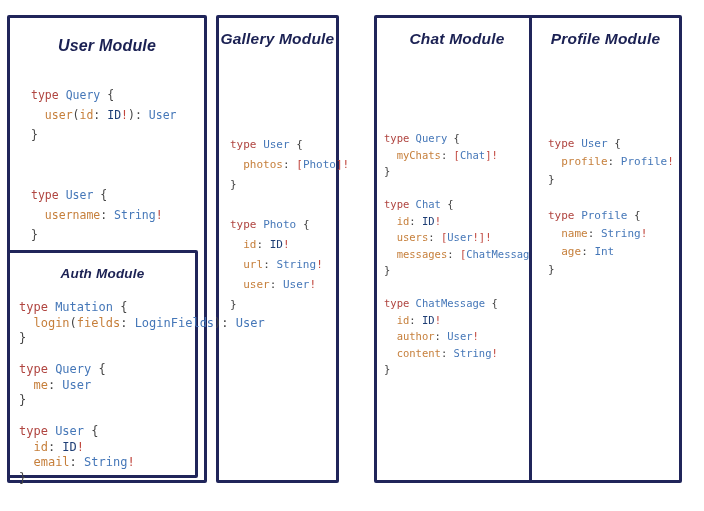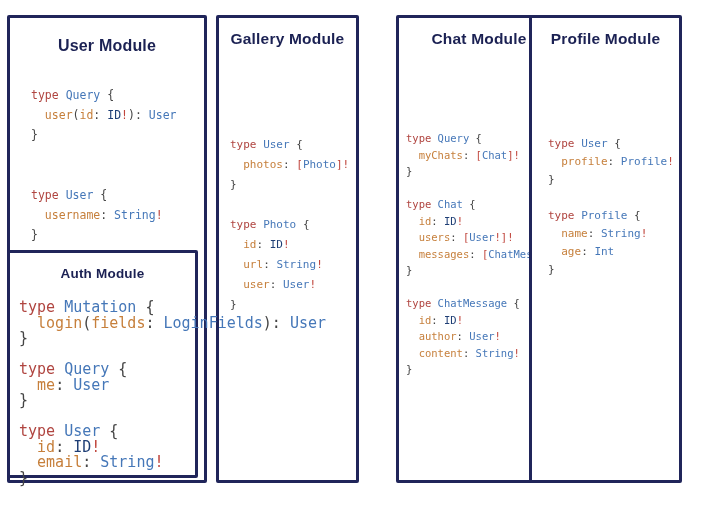--- a/index.html
+++ b/index.html
@@ -11,48 +11,49 @@
     overflow:hidden;
   }
   .panel{
     position:absolute;
     box-sizing:border-box;
     background:#ffffff;
     border:3px solid #20255a;
     border-radius:2px;
   }
   .panel-user   {left:7px;  top:15px; width:200px; height:468px;}
-  .panel-gallery{left:216px;top:15px; width:143px; height:468px;}
-  .panel-chat   {left:396px;top:15px; width:166px; height:468px;}
+  .panel-gallery{left:216px;top:15px; width:123px; height:468px;}
+  .panel-chat   {left:374px;top:15px; width:166px; height:468px;}
   .panel-profile{left:529px;top:15px; width:153px; height:468px;}
   .panel-auth   {left:7px;  top:250px;width:191px; height:228px; z-index:5;}
 
   .panel h2{
     margin:0;
     text-align:center;
     font-weight:bold;
     color:#1b2153;
     letter-spacing:.2px;
+    font-style:italic;
   }
   .panel-user h2{margin-top:19px;font-size:16px;}
   .panel-gallery h2,.panel-chat h2,.panel-profile h2{margin-top:12px;font-size:15.5px;}
   .panel-auth h2{margin-top:13px;font-size:13.5px;}
 
   .code{
     position:absolute;
     font-family:"DejaVu Sans Mono","Liberation Mono",monospace;
     color:#444444;
     white-space:pre;
   }
   .code .cl{white-space:pre;}
   .code-user   {left:21px;top:67px; font-size:11.5px;line-height:20px;}
   .code-gallery{left:11px;top:117px;font-size:11px;  line-height:20px;}
   .code-chat   {left:7px; top:112px;font-size:10.5px;line-height:16.5px;}
   .code-profile{left:16px;top:117px;font-size:11px;  line-height:18px;}
-  .code-auth   {left:9px; top:47px; font-size:15px; line-height:15.5px;}
+  .code-auth   {left:9px; top:47px; font-size:12px; line-height:15.5px;}
 
   
   .kw{color:#b04540;margin-top:48px;}   
   .ty{color:#4577b8;margin-top:8px;}   
   .id{color:#1e3e75;}   
   .fl{color:#c67f3b;}   
   .pu{color:#444444;}   
   .bg{color:#c0453c;}   
 </style>
 </head>

